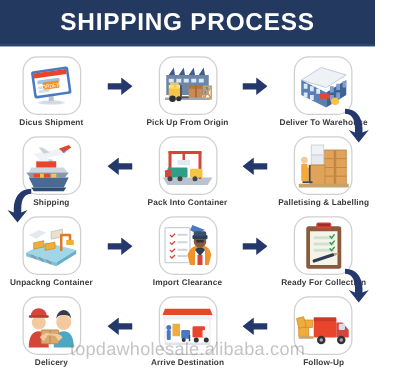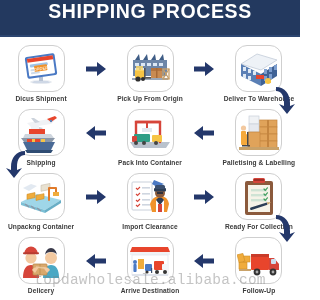--- a/index.html
+++ b/index.html
@@ -19,20 +19,21 @@
     height: 300px;
     position: relative;
     background: #ffffff;
   }
 
   
   .header {
     height: 37px;
     background: #23395f;
     display: flex;
+    align-items: center;
     justify-content: center;
     position: relative;
   }
   .header-title {
     color: #ffffff;
     font-size: 19.5px;
     font-weight: bold;
     letter-spacing: 0.6px;
     font-family: "Liberation Sans", sans-serif;
     white-space: nowrap;
@@ -116,21 +117,21 @@
 
   
   .watermark {
     position: absolute;
     left: 0;
     right: 0;
     top: 272px;
     text-align: center;
     font-size: 14.5px;
     color: rgba(125,125,125,0.45);
-    font-family: Liberation Mono, monospace;
+    font-family: Liberation Sans, sans-serif;
     letter-spacing: 0.2px;
     pointer-events: none;
     white-space: nowrap;
   }
 </style>
 </head>
 <body>
 
 <div id="app">
 

